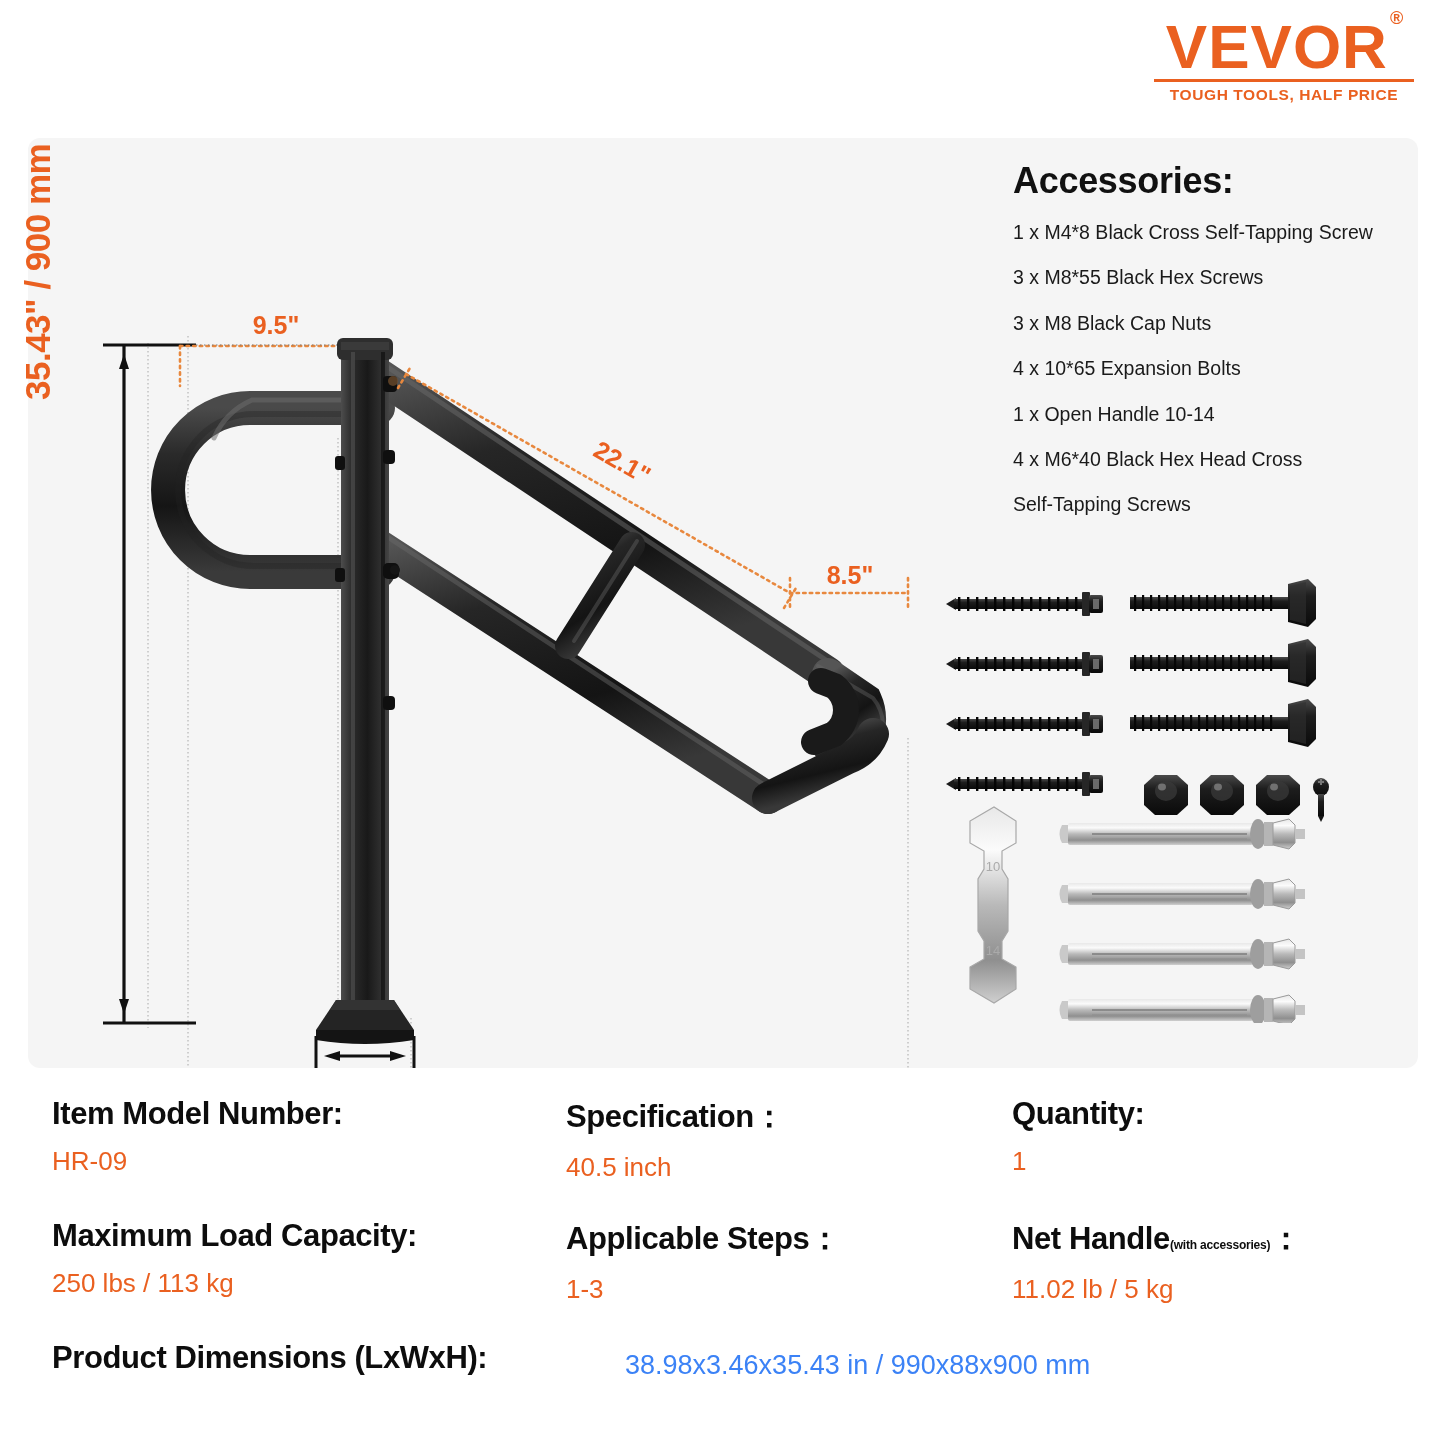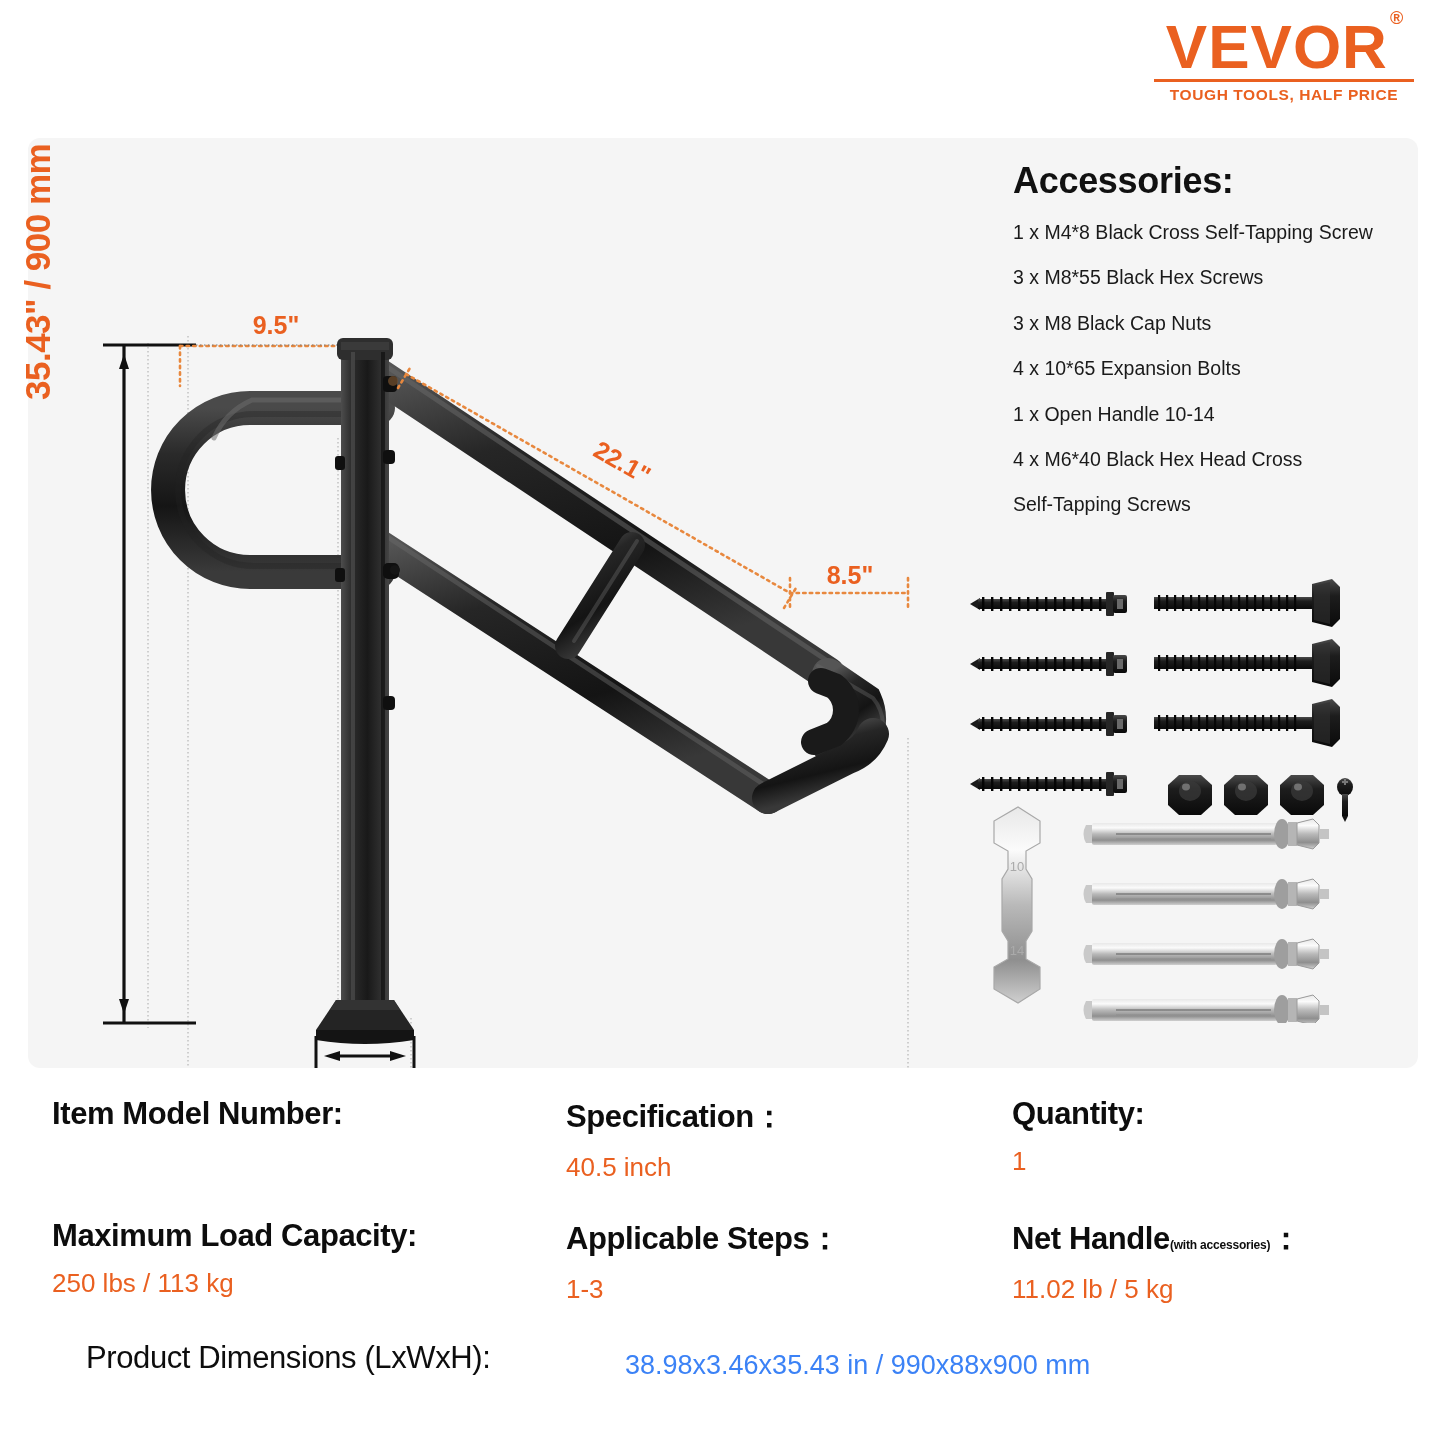--- a/index.html
+++ b/index.html
@@ -52,21 +52,21 @@
   }
   .acc-title {
     font-size: 36px; font-weight: bold; color: #111; letter-spacing: -0.3px;
     margin-bottom: 18px;
   }
   .acc-item {
     font-size: 19.5px; color: #1a1a1a; line-height: 1.25;
     margin-bottom: 21px; white-space: nowrap;
   }
 
-  .hardware { position: absolute; left: 928px; top: 425px; width: 420px; height: 460px; text-align: right; }
+  .hardware { position: absolute; left: 904px; top: 425px; width: 420px; height: 460px; text-align: right; }
 
   
   .specs { position: absolute; left: 0; top: 1090px; width: 1445px; }
   .spec-row { position: relative; height: 122px; }
   .spec-cell { position: absolute; top: 0; }
   .c1 { left: 52px; }
   .c2 { left: 566px; }
   .c3 { left: 1012px; }
   .spec-label {
     font-size: 31px; font-weight: bold; color: #0d0d0d;
@@ -74,21 +74,21 @@
   }
   .spec-sub {
     font-size: 12px; font-weight: bold; letter-spacing: -0.2px;
   }
   .spec-value {
     font-size: 26px; color: #EA6020; margin-top: 14px; white-space: nowrap;
   }
   .dims-row { position: relative; margin-top: 6px; height: 60px; }
   .dims-label {
     position: absolute; left: 52px; top: 0;
-    font-size: 31px; font-weight: normal; color: #0d0d0d; letter-spacing: -0.4px; margin-left: 34px;
+    font-size: 31px; font-weight: bold; color: #0d0d0d; letter-spacing: -0.4px;
   }
   .dims-value {
     position: absolute; left: 625px; top: 10px;
     font-size: 27px; color: #3b82f6;
   }
   .inline { display: inline-block; vertical-align: baseline; }
 </style>
 </head>
 <body>
 
@@ -508,20 +508,21 @@
         </g>
       </svg>
     </div>
   </div>
 
   <div class="specs">
 
     <div class="spec-row">
       <div class="spec-cell c1">
         <div class="spec-label">Item Model Number:</div>
+        <div class="spec-value">HR-09</div>
       </div>
       <div class="spec-cell c2">
         <div class="spec-label">Specification：</div>
         <div class="spec-value">40.5 inch</div>
       </div>
       <div class="spec-cell c3">
         <div class="spec-label">Quantity:</div>
         <div class="spec-value">1</div>
       </div>
     </div>

